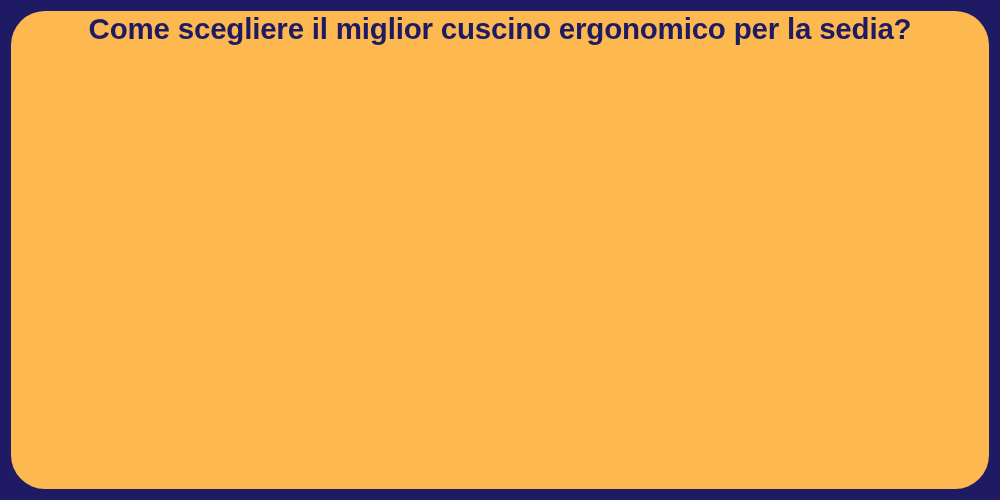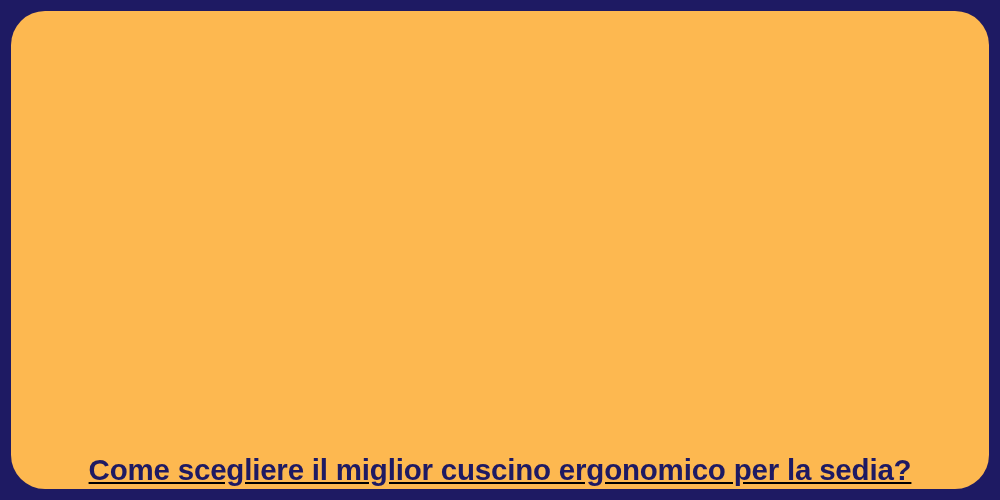--- a/index.html
+++ b/index.html
@@ -26,24 +26,23 @@
 
   .card {
     position: absolute;
     left: 11px;
     top: 11px;
     width: 978px;
     height: 478px;
     box-sizing: border-box;
     border-radius: 34px;
     display: flex;
-    align-items: flex-end;
+    align-items: flex-start;
     justify-content: center;
     overflow: hidden;
-    text-decoration: underline;
   }
 
   .headline {
     margin: 0;
     padding: 0 40px;
     font-family: "Liberation Sans", sans-serif;
     font-size: 29.5px;
     font-weight: 700;
     letter-spacing: -0.2px;
     line-height: 1.25;

